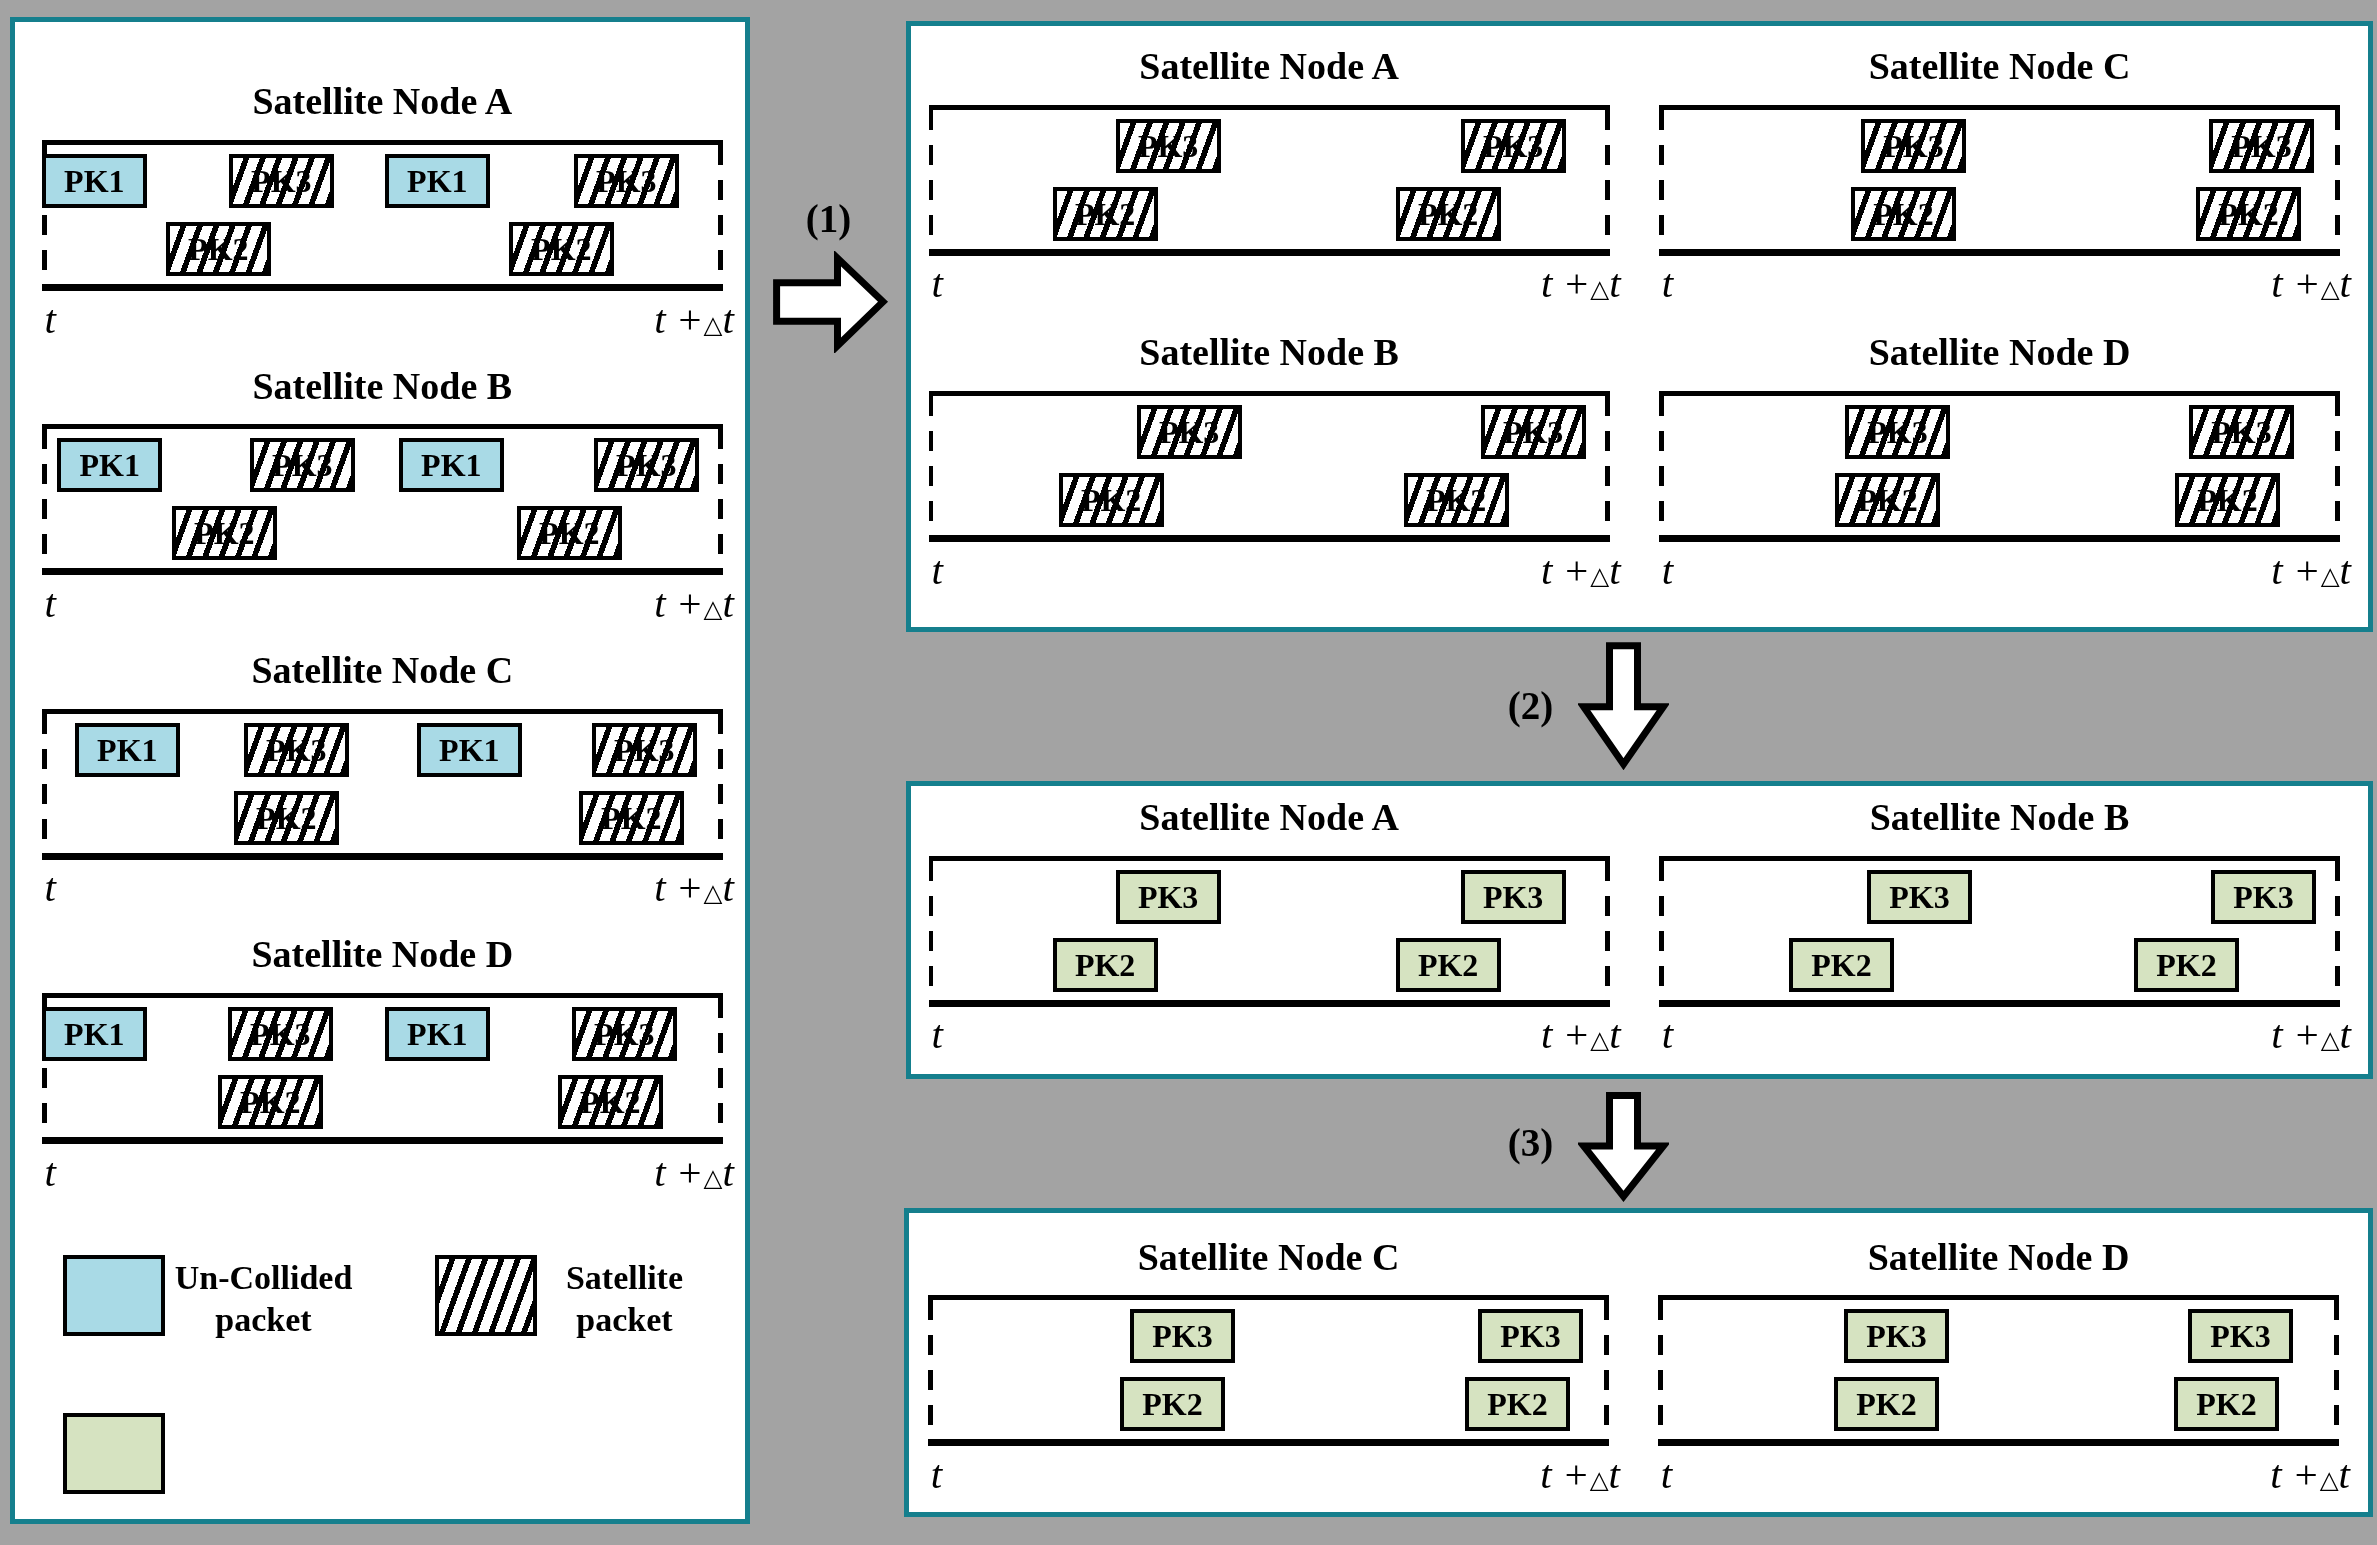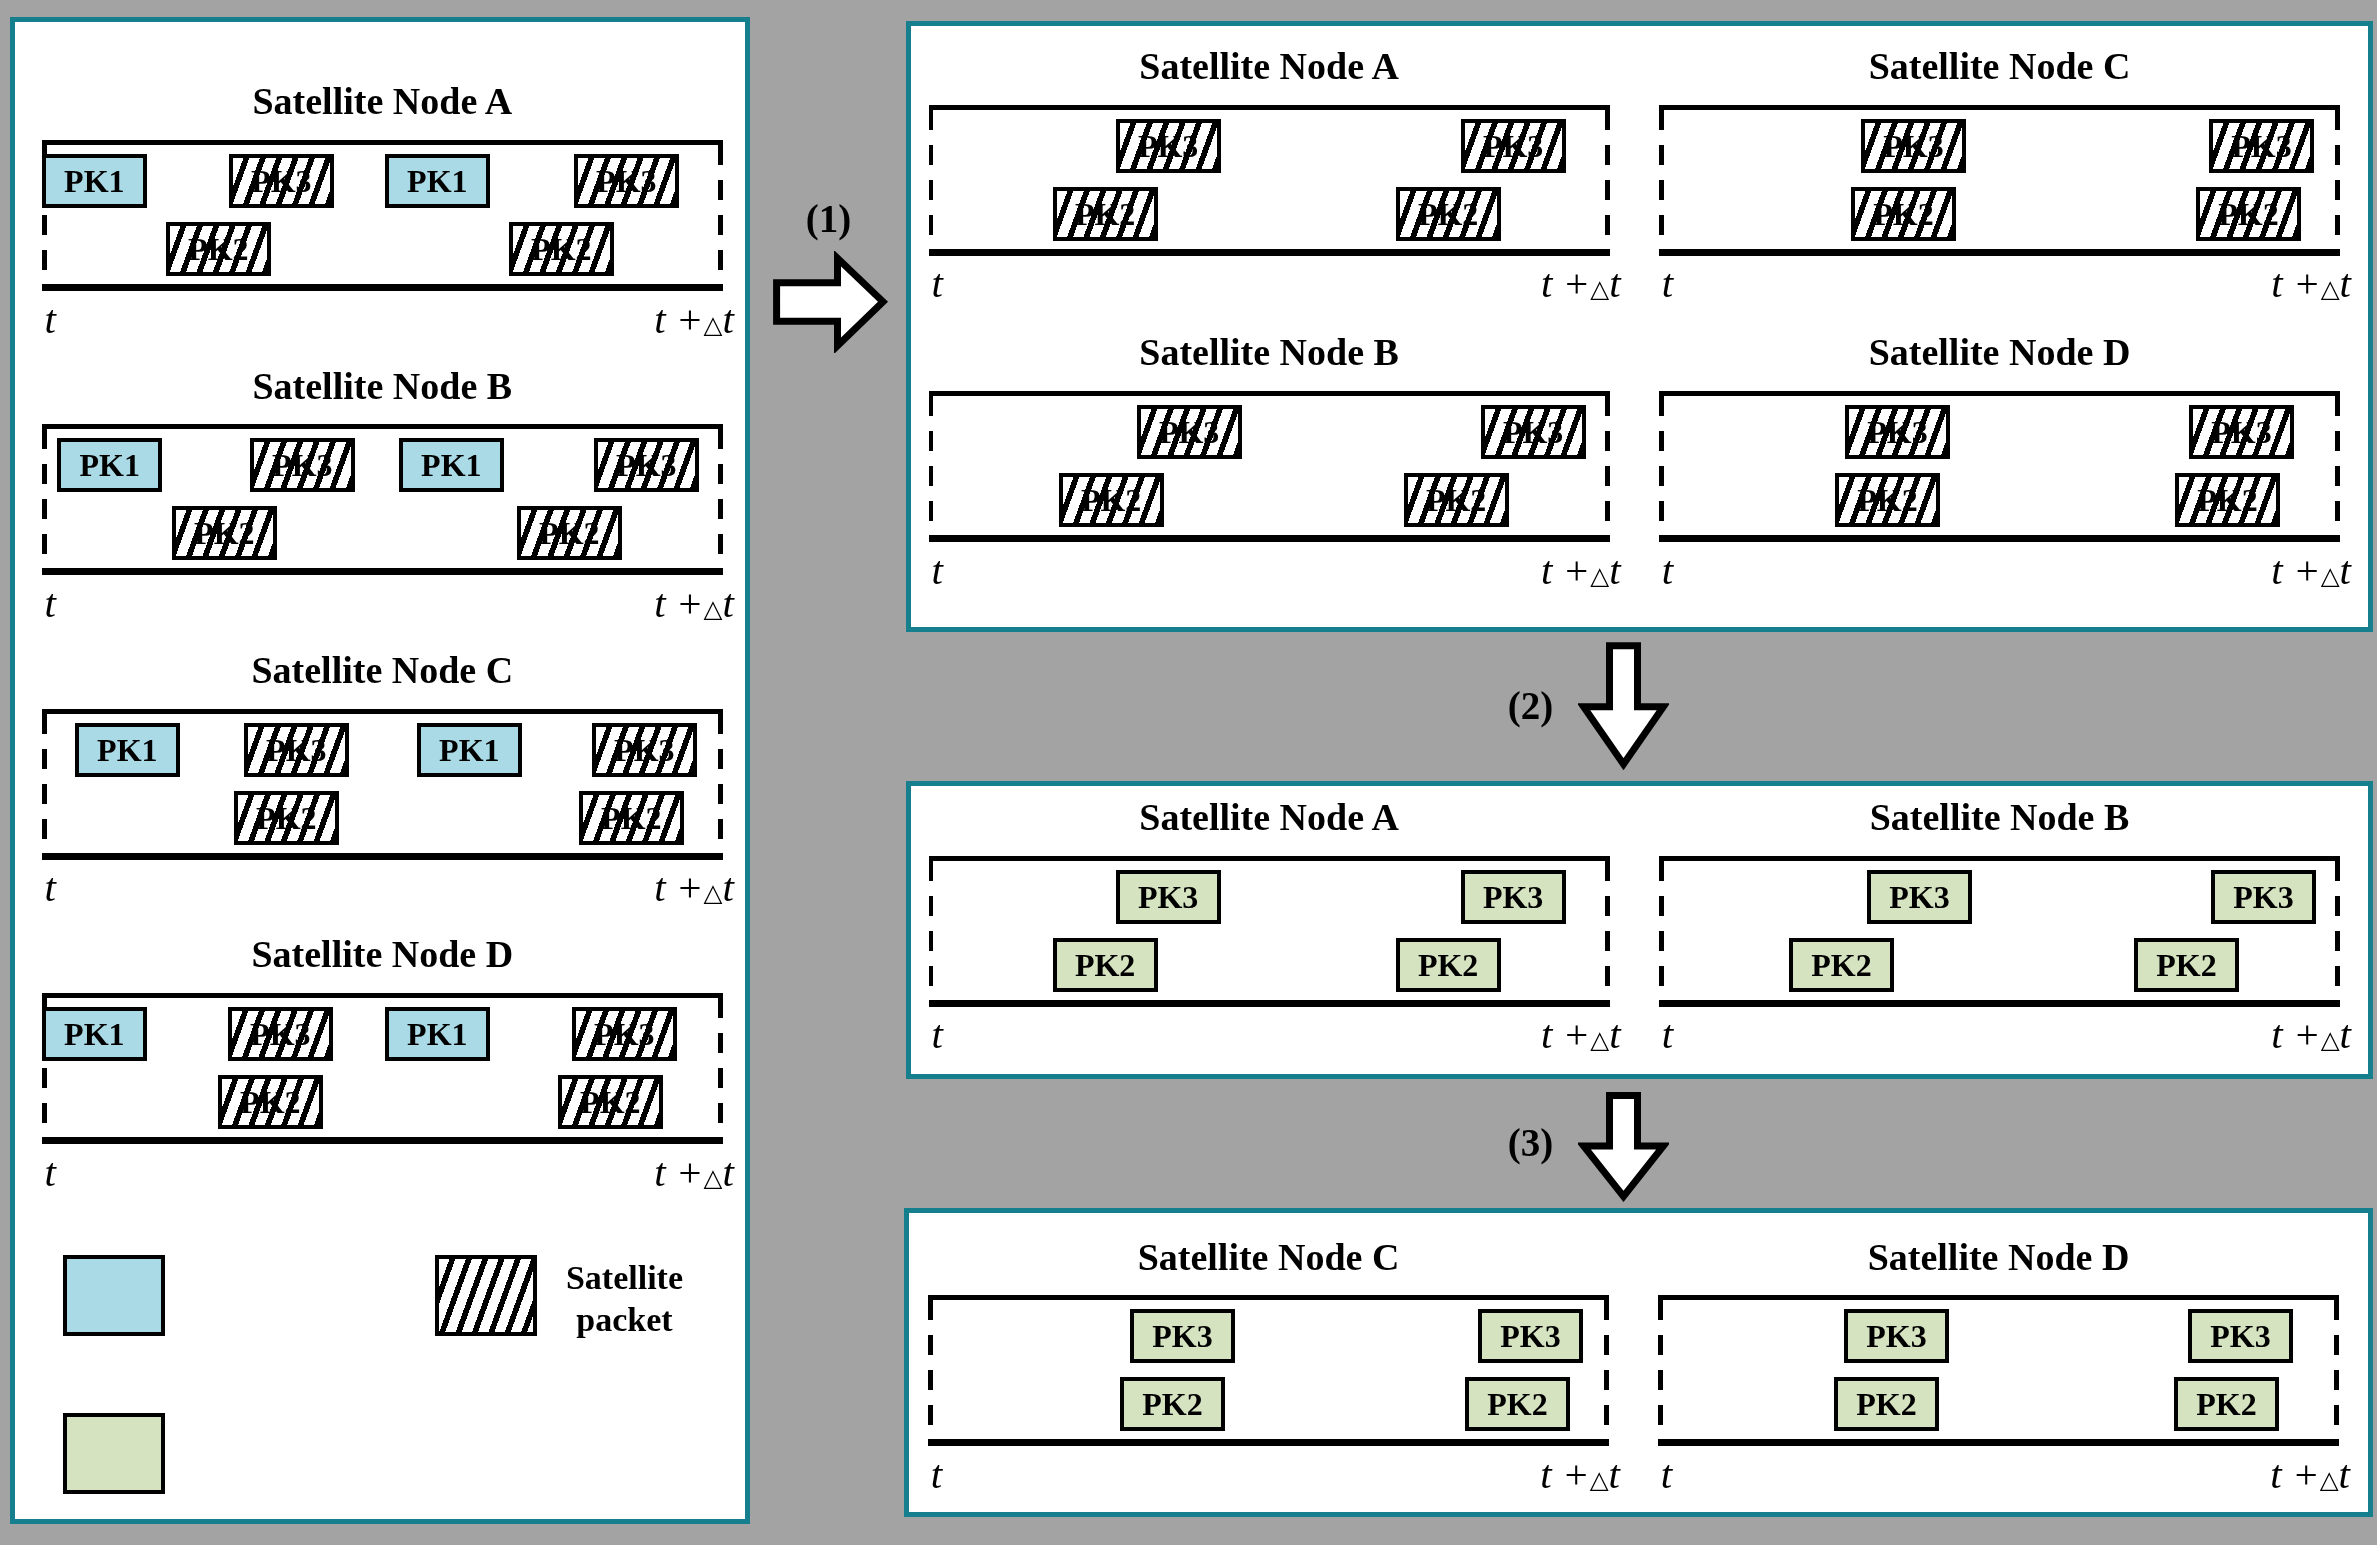--- a/index.html
+++ b/index.html
@@ -236,20 +236,21 @@
   <svg class="arrow" id="arrow2" width="91" height="130" viewBox="0 0 130 185">
     <polygon points="45,8 85,8 85,95 122,95 65,177 8,95 45,95" fill="#ffffff" stroke="#000000" stroke-width="10"></polygon>
   </svg>
 
   <div class="arrow-label" id="alabel3">(3)</div>
   <svg class="arrow" id="arrow3" width="91" height="112" viewBox="0 0 130 160">
     <polygon points="45,8 85,8 85,80 122,80 65,152 8,80 45,80" fill="#ffffff" stroke="#000000" stroke-width="10"></polygon>
   </svg>
 
   <div class="legend-swatch uncollided" id="lsw1"></div>
+  <div class="legend-label" id="llb1">Un-Collided packet</div>
 
   <div class="legend-swatch collided" id="lsw2"></div>
   <div class="legend-label" id="llb2">Satellite packet</div>
 
   <div class="legend-swatch demodulated" id="lsw3"></div>
 
 </div>
 
 
 </body></html>

